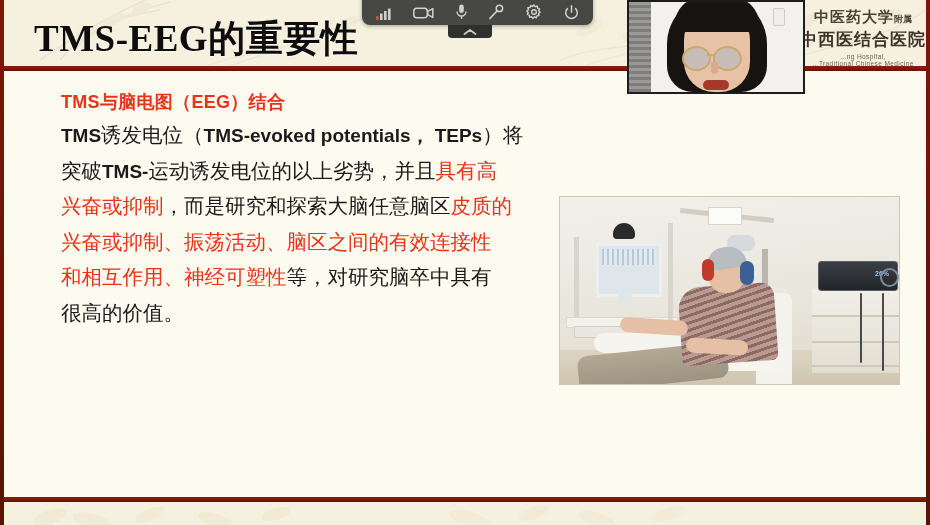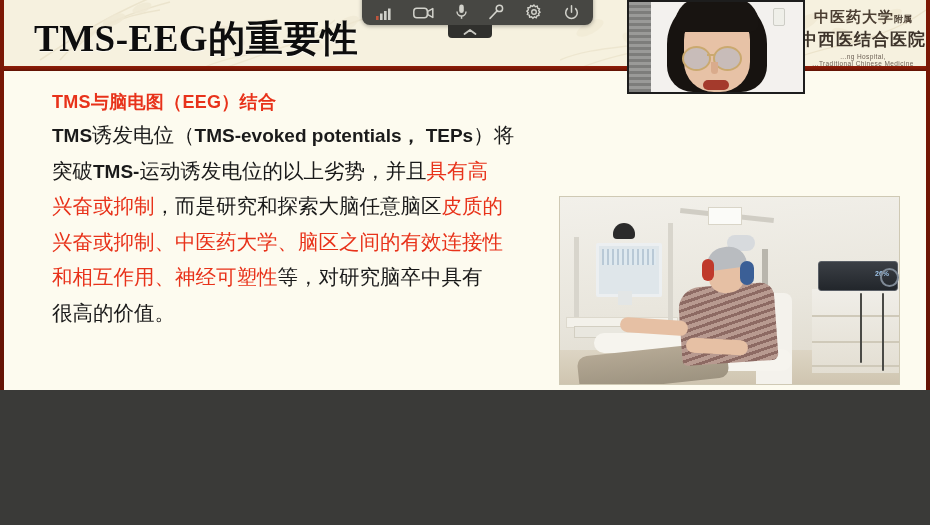--- a/index.html
+++ b/index.html
@@ -2,21 +2,21 @@
 <html lang="zh"><head>
 <meta charset="utf-8">
 <style>
   html,body{margin:0;padding:0;}
   body{
     width:930px;height:525px;overflow:hidden;
     background:#3a3a38;
     font-family:"Liberation Sans","DejaVu Sans",sans-serif;
   }
   #slide{
-    position:relative;width:930px;height:390px;overflow:hidden;
+    position:relative;width:930px;height:525px;overflow:hidden;
     background:#fdfbef;
   }
 
   
   .band{
     position:absolute;left:0;width:930px;overflow:hidden;
     background:#f6f1df;
   }
   .band .leaf{position:absolute;opacity:.40;}
   .band .leaf.b{opacity:.30;}
@@ -38,21 +38,21 @@
   #title{
     position:absolute;left:34px;top:16px;
     font-family:"Liberation Serif","DejaVu Serif",serif;
     font-weight:700;font-size:37px;line-height:46px;letter-spacing:.5px;
     color:#0d0d0d;white-space:nowrap;
     text-shadow:0 1px 0 rgba(255,255,255,.6);
   }
 
   
   #body-copy{
-    position:absolute;left:52px;top:86px;width:515px;
+    position:absolute;left:61px;top:86px;width:515px;
     font-family:"Liberation Serif","DejaVu Serif",serif;
     font-size:20.5px;line-height:35.5px;color:#1a1a1a;
   }
   #body-copy .ln{white-space:nowrap;}
   #body-copy .sub{
     font-family:"Liberation Sans","DejaVu Sans",sans-serif;
     font-weight:700;font-size:18px;color:#e8321a;line-height:32px;
     letter-spacing:.3px;
   }
   .red{color:#e8321a;}
@@ -251,21 +251,21 @@
   <div class="edge" id="edge-left"></div>
   <div class="edge" id="edge-right"></div>
 
   <div id="title">TMS-EEG的重要性</div>
 
   <div id="body-copy">
     <div class="ln sub">TMS与脑电图（EEG）结合</div>
     <div class="ln"><span class="bk lat">TMS</span><span class="bk">诱发电位（</span><span class="bk lat">TMS-evoked potentials，</span><span class="bk"> </span><span class="bk lat">TEPs</span><span class="bk">）将</span></div>
     <div class="ln"><span class="bk">突破</span><span class="bk lat">TMS-</span><span class="bk">运动诱发电位的以上劣势，并且</span><span class="red">具有高</span></div>
     <div class="ln"><span class="red">兴奋或抑制</span><span class="bk">，而是研究和探索大脑任意脑区</span><span class="red">皮质的</span></div>
-    <div class="ln"><span class="red">兴奋或抑制、中医药大学、脑区之间的有效连接性</span></div>
+    <div class="ln"><span class="red">兴奋或抑制、振荡活动、脑区之间的有效连接性</span></div>
     <div class="ln"><span class="red">和相互作用、神经可塑性</span><span class="bk">等，对研究脑卒中具有</span></div>
     <div class="ln"><span class="bk">很高的价值。</span></div>
   </div>
 
   <div id="photo">
     <div class="wall"></div>
     <div class="floor"></div>
 
     <div class="armv" style="left:14px;top:40px;height:96px;"></div>
     <div class="cam"></div>

